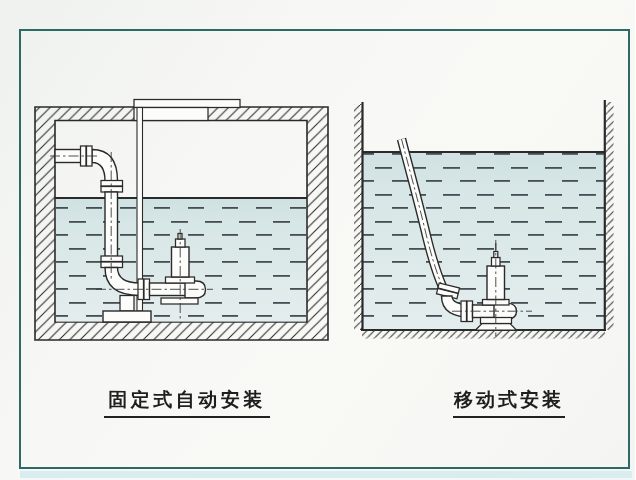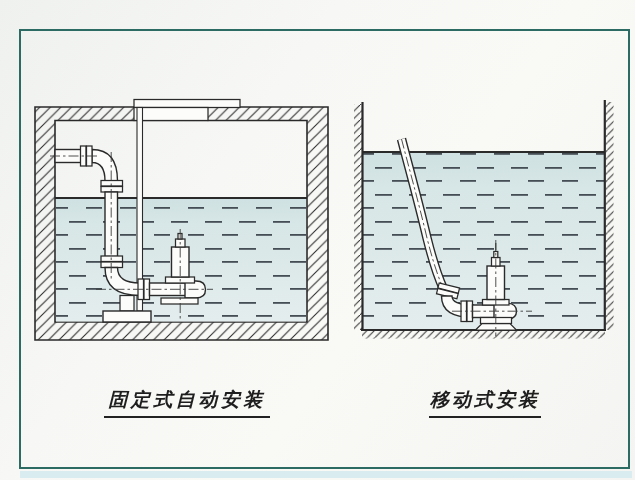--- a/index.html
+++ b/index.html
@@ -1,20 +1,19 @@
 <!DOCTYPE html>
 <html style="--frame-teal: #2c6a64; --ink: #1e1e1e; --line-ink: #2a2a2a; --water-fill-light: #e2ecec; --water-fill-dark: #cfe1e2; --water-dash: #454e55; --paper: #f8f8f5; --bottom-strip: #d9edf0;"><head>
 <meta charset="utf-8">
 <style>
   html,body{margin:0;padding:0;background:#ffffff;}
   .page{
     position:relative;width:635px;height:480px;overflow:hidden;
     font-family:"Liberation Sans", sans-serif;
     background:linear-gradient(125deg,#eff1ef 0%,#f7f8f5 35%,#f9f9f6 60%,#f4f5f2 100%);
-    font-style:italic;
   }
   .frame{
     position:absolute;left:19px;top:29px;width:611px;height:440px;
     border:2px solid var(--frame-teal,#2c6a64);
     box-sizing:border-box;
   }
   .bottom-strip{
     position:absolute;left:20px;top:471px;width:612px;height:7px;
     background:var(--bottom-strip,#d9edf0);
   }
@@ -25,21 +24,21 @@
   .cl{stroke:#3c3c3c;stroke-width:0.9;fill:none;stroke-dasharray:10 3 2.5 3;}
   .caption{
     position:absolute;
     color:var(--ink,#1e1e1e);
     font-size:19px;font-weight:600;letter-spacing:3.5px;
     text-align:center;white-space:nowrap;
     border-bottom:2px solid #222;padding-bottom:3px;
     font-family:"Liberation Sans", sans-serif;
   }
   .caption.fixed{left:104px;top:387px;width:166px;}
-  .caption.mobile{left:429px;top:387px;width:112px;letter-spacing:3px;}
+  .caption.mobile{left:453px;top:387px;width:112px;letter-spacing:3px;}
 </style>
 </head>
 <body>
 
 <div class="page">
 
   <div class="frame"></div>
   <div class="bottom-strip"></div>
 
   <svg class="drawing" viewBox="0 0 636 480">

